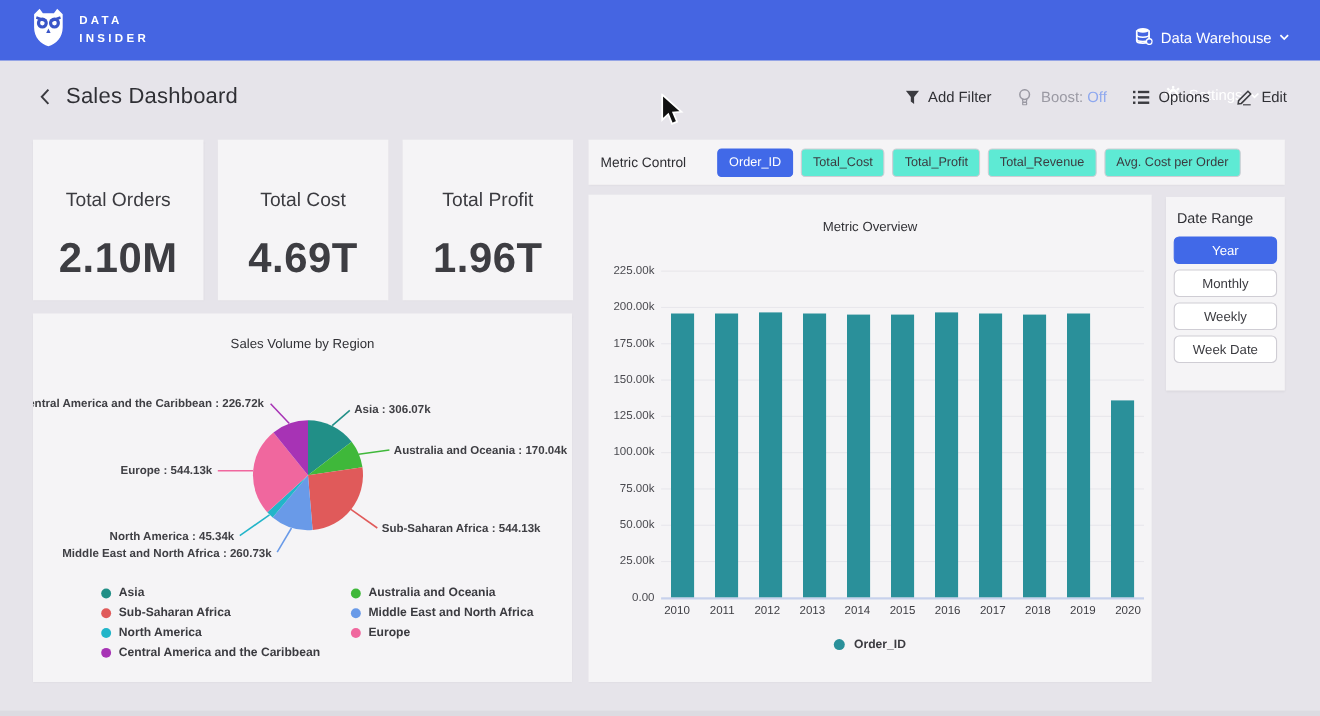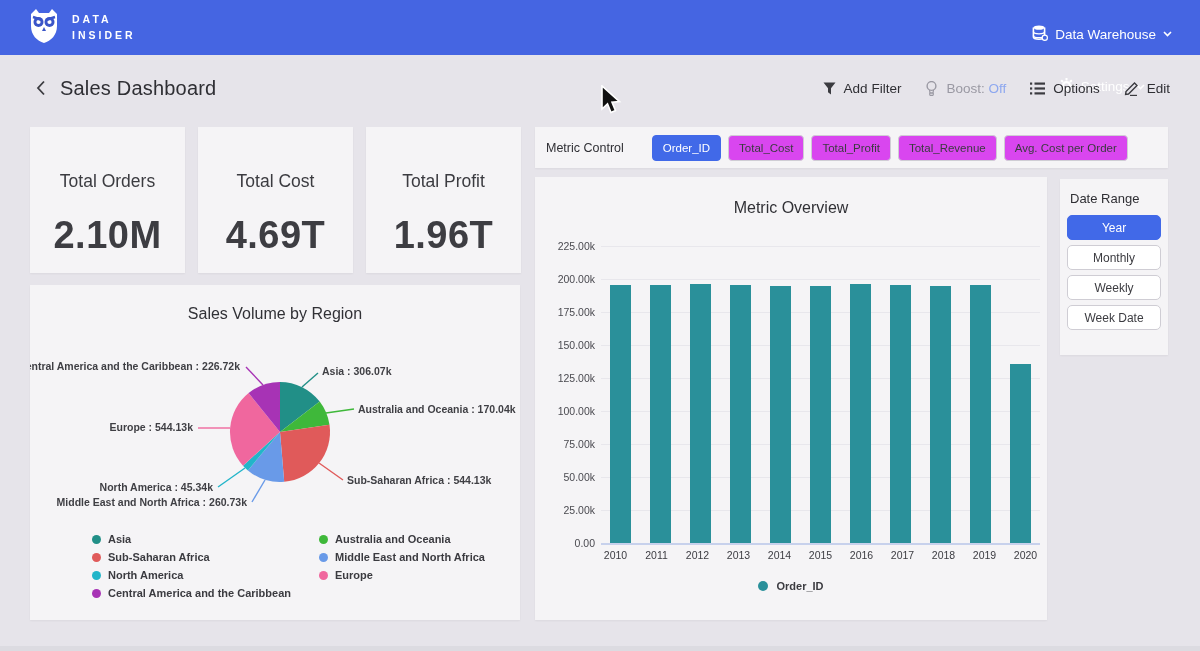--- a/index.html
+++ b/index.html
@@ -29,27 +29,27 @@
 
   
   .card { position:absolute; background:#f5f4f6; box-shadow:0 1px 2px rgba(0,0,0,.05); }
   .kpi { width:155px; height:146px; top:127px; display:flex; flex-direction:column; align-items:center; justify-content:center; gap:22px; }
   .kpi-label { font-size:17.5px; color:#3b3b40;margin-top:28px; }
   .kpi-value { font-size:38px; font-weight:bold; color:#3d3d42; letter-spacing:.5px; }
 
   
   .metric-card { left:535px; top:127px; width:633px; height:41px; display:flex; align-items:center; gap:8px; padding:0 11px; }
   .metric-label { font-size:12.5px; color:#2f2f34; margin-right:20px; }
-  .chip { height:26px; padding:0 10px; border-radius:4px; border:1px solid #cfcdd4; background:#d946ef;
+  .chip { height:26px; padding:0 10px; border-radius:4px; border:1px solid #cfcdd4; background:#5eead4;
           font-family:inherit; font-size:11.5px; color:#3b3b40; cursor:pointer; }
   .chip.sel { background:#4169e8; border-color:#4169e8; color:#fff; }
 
   
   .barcard { left:535px; top:177px; width:512px; height:443px; }
-  .chart-title { position:absolute; left:0; right:0; text-align:center; font-size:16px; color:#313136; }
+  .chart-title { position:absolute; left:0; right:0; text-align:center; font-size:12px; color:#313136; }
   .plot { position:absolute; left:66px; top:69px; width:439px; height:297px; }
   .gridline { position:absolute; left:0; right:0; height:1px; background:#e8e7ec; }
   .gridline.zero { background:#c7d1ec; height:2px; }
   .ytick { position:absolute; right:445px; width:60px; text-align:right; font-size:10.5px; color:#4a4a50; }
   .bars { position:absolute; inset:0; display:flex; align-items:flex-end; }
   .bcol { flex:1; display:flex; justify-content:center; }
   .bar { width:21px; background:#2a909a; }
   .xlabels { position:absolute; left:66px; top:372px; width:439px; display:flex;gap:12px; }
   .xcol { flex:1; text-align:center; font-size:10.5px; color:#3c3c42; }
   .bar-legend { position:absolute; left:0; right:0; top:403px; display:flex; justify-content:center; align-items:center; gap:8px;

